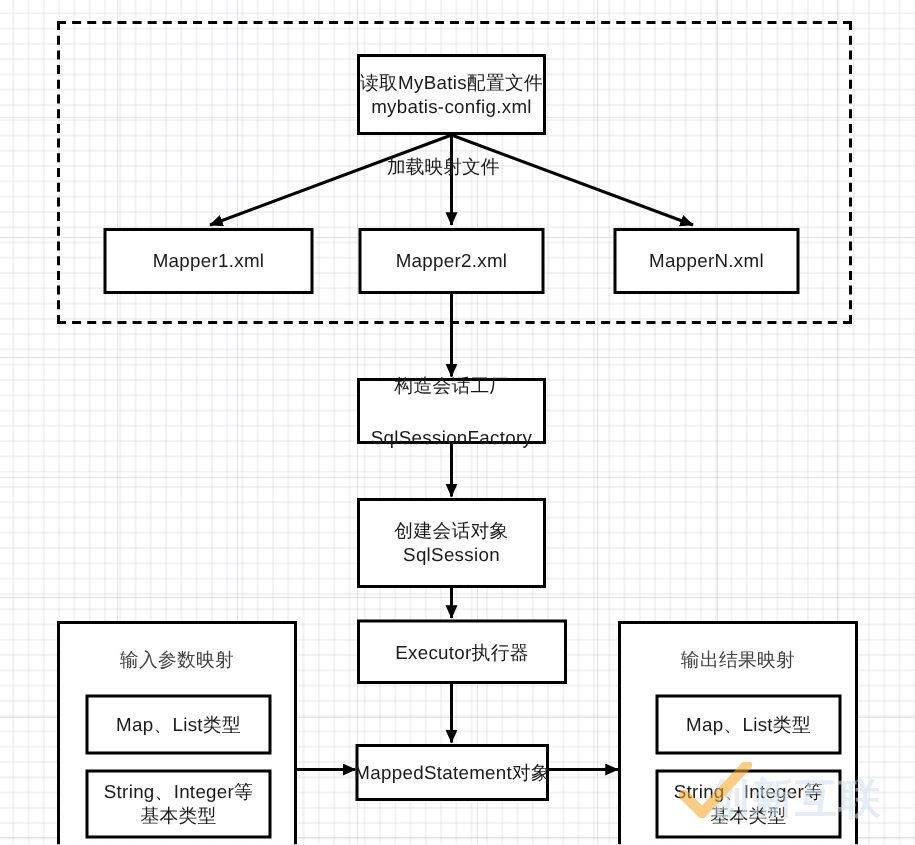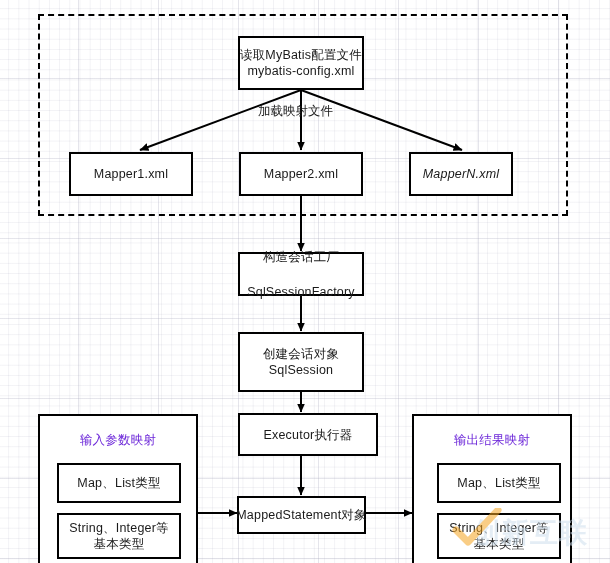--- a/index.html
+++ b/index.html
@@ -64,21 +64,21 @@
     background:#ffffff;
     border:2px solid #000000;
     z-index:2;
   }
   .panel-title{
     position:absolute;
     left:0;right:0;
     top:16px;
     text-align:center;
     font-size:12.5px;
-    color:#6d28d9;
+    color:#404040;
     letter-spacing:0.2px;
   }
   .panel .node{border-width:2px;}
 
   
   .edge-label{
     position:absolute;
     font-size:12.5px;
     color:#1a1a1a;
     background:transparent;
@@ -142,27 +142,27 @@
 
   <div class="group-dashed" style="left:38px;top:14px;width:530px;height:202px;"></div>
 
   <div class="node" style="left:238px;top:36px;width:126px;height:54px;">
     <span class="ln">读取MyBatis配置文件</span>
     <span class="ln">mybatis-config.xml</span>
   </div>
 
   <div class="edge-label" style="left:258px;top:103px;">加载映射文件</div>
 
-  <div class="node" style="left:69px;top:152px;width:124px;height:44px;">
+  <div class="node" style="left:69px;top:152px;width:140px;height:44px;">
     <span class="ln">Mapper1.xml</span>
   </div>
   <div class="node" style="left:239px;top:152px;width:124px;height:44px;">
     <span class="ln">Mapper2.xml</span>
   </div>
-  <div class="node" style="left:409px;top:152px;width:104px;height:44px;font-style:italic;">
+  <div class="node" style="left:409px;top:152px;width:124px;height:44px;">
     <span class="ln">MapperN.xml</span>
   </div>
 
   <div class="node" style="left:238px;top:252px;width:126px;height:44px;gap:19px;">
     <span class="ln">构造会话工厂</span>
     <span class="ln">SqlSessionFactory</span>
   </div>
 
   <div class="node" style="left:238px;top:332px;width:126px;height:60px;">
     <span class="ln">创建会话对象</span>

